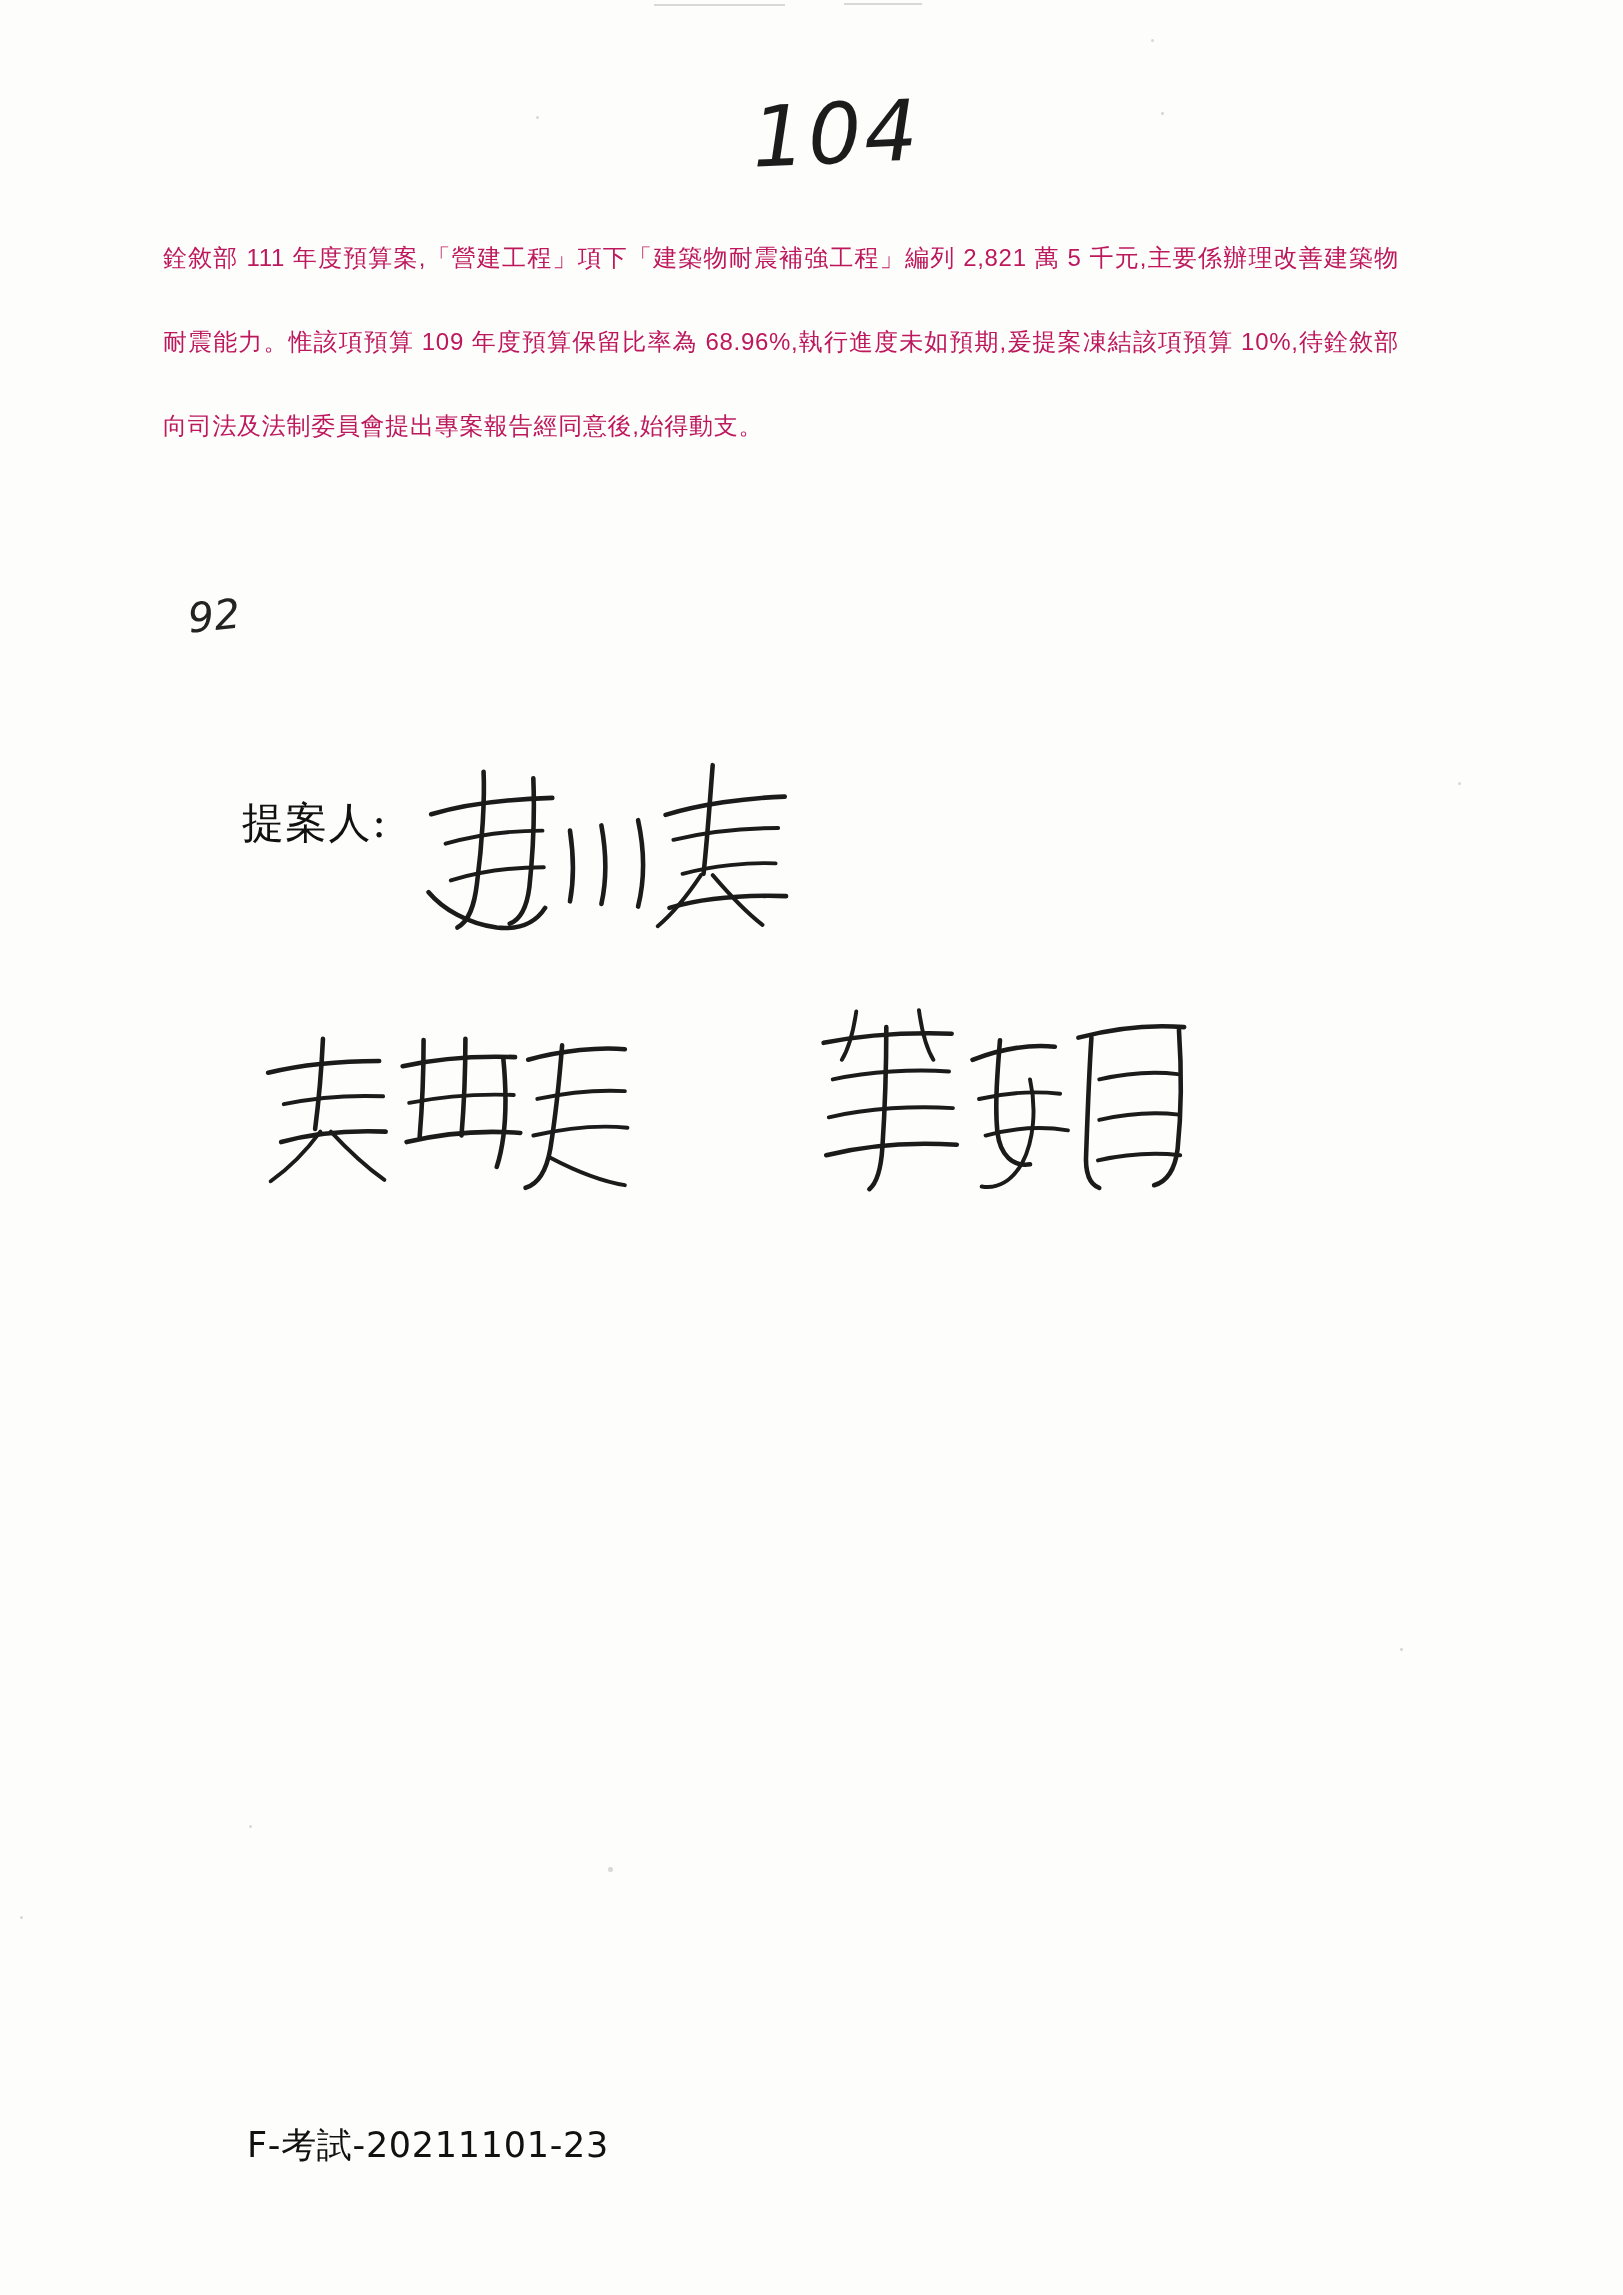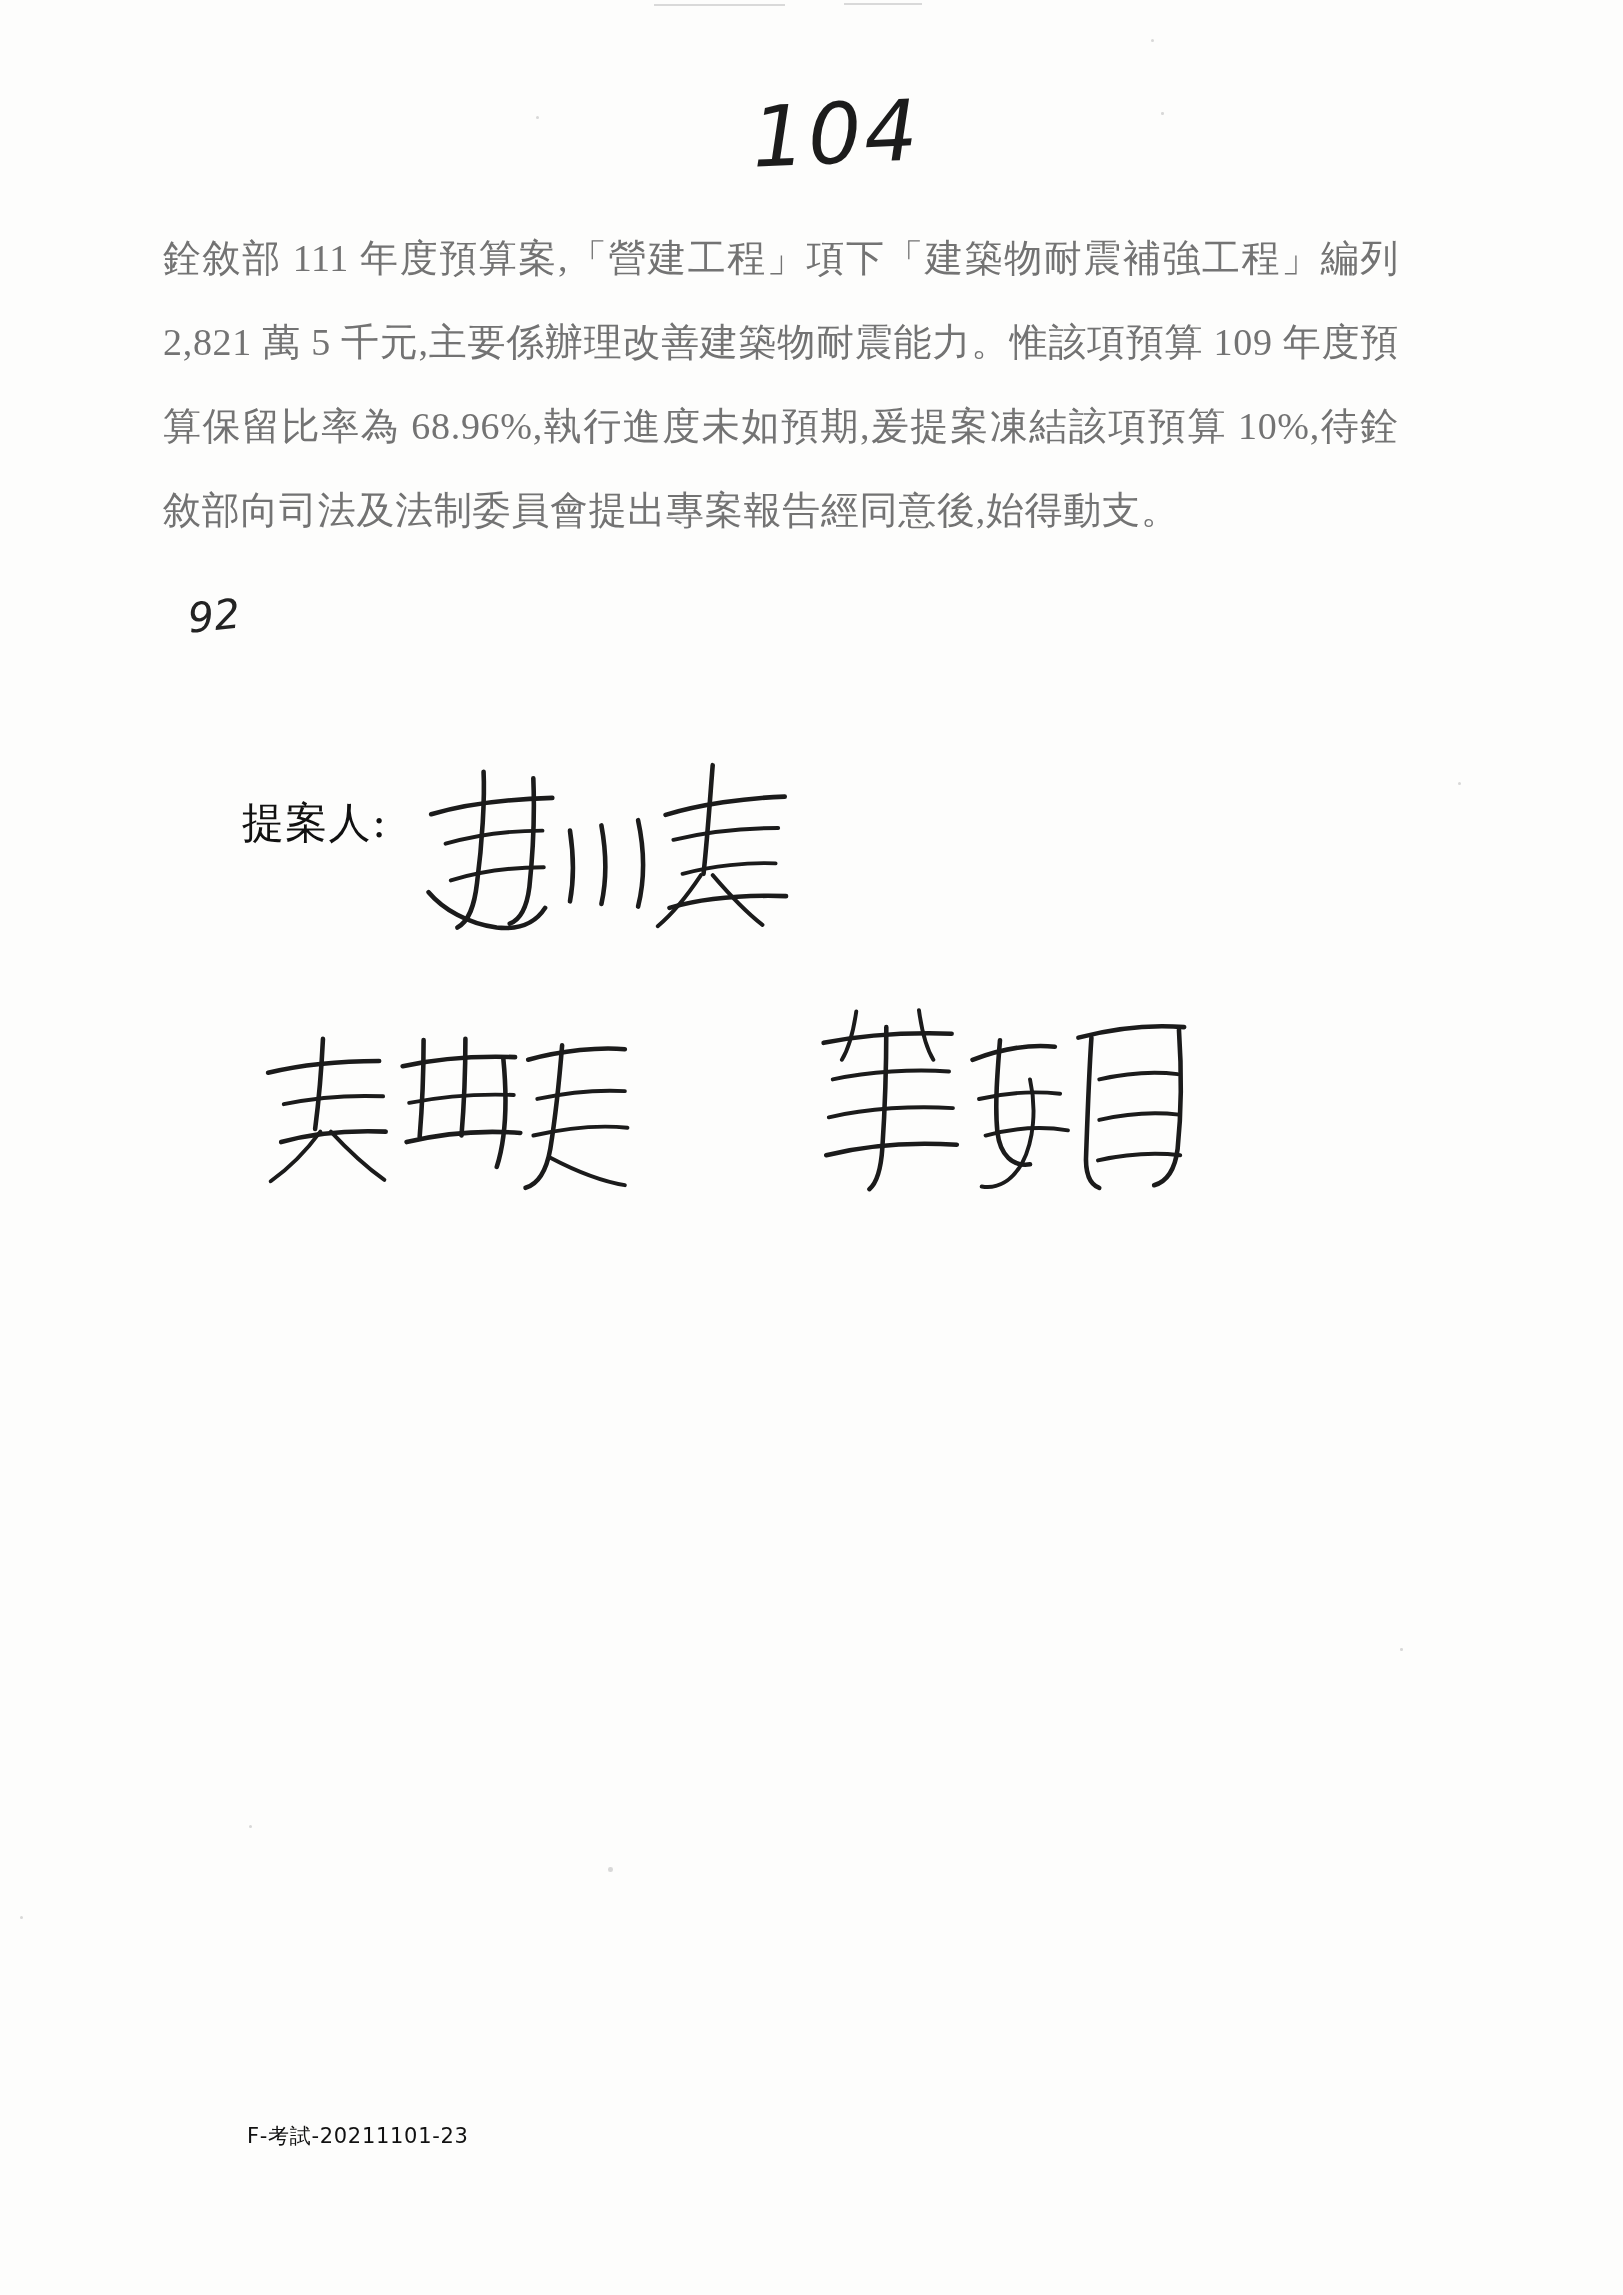--- a/index.html
+++ b/index.html
@@ -45,26 +45,26 @@
     transform: rotate(-2.5deg);
     font-style: italic;
   }
 
   
   .body-text {
     position: absolute;
     left: 163px;
     top: 216px;
     width: 1236px;
-    font-size: 38px;
+    font-size: 24px;
     line-height: 84px;
     letter-spacing: 0.7px;
-    color: #737373;
+    color: #be185d;
     text-align: justify;
-    font-family: Liberation Serif, serif;
+    font-family: Liberation Sans, sans-serif;
   }
   .body-text p {
     margin: 0;
   }
 
   
   .margin-note {
     position: absolute;
     left: 188px;
     top: 592px;
@@ -98,21 +98,21 @@
     fill: none;
     stroke: #1b1b1b;
     stroke-linecap: round;
     stroke-linejoin: round;
   }
 
   .footer-id {
     position: absolute;
     left: 247px;
     top: 2122px;
-    font-size: 21px;
+    font-size: 35px;
     letter-spacing: 0.7px;
     font-family: "DejaVu Sans", sans-serif;
     color: #111;
   }
 </style>
 </head>
 <body>
 
 <div class="page">
 

